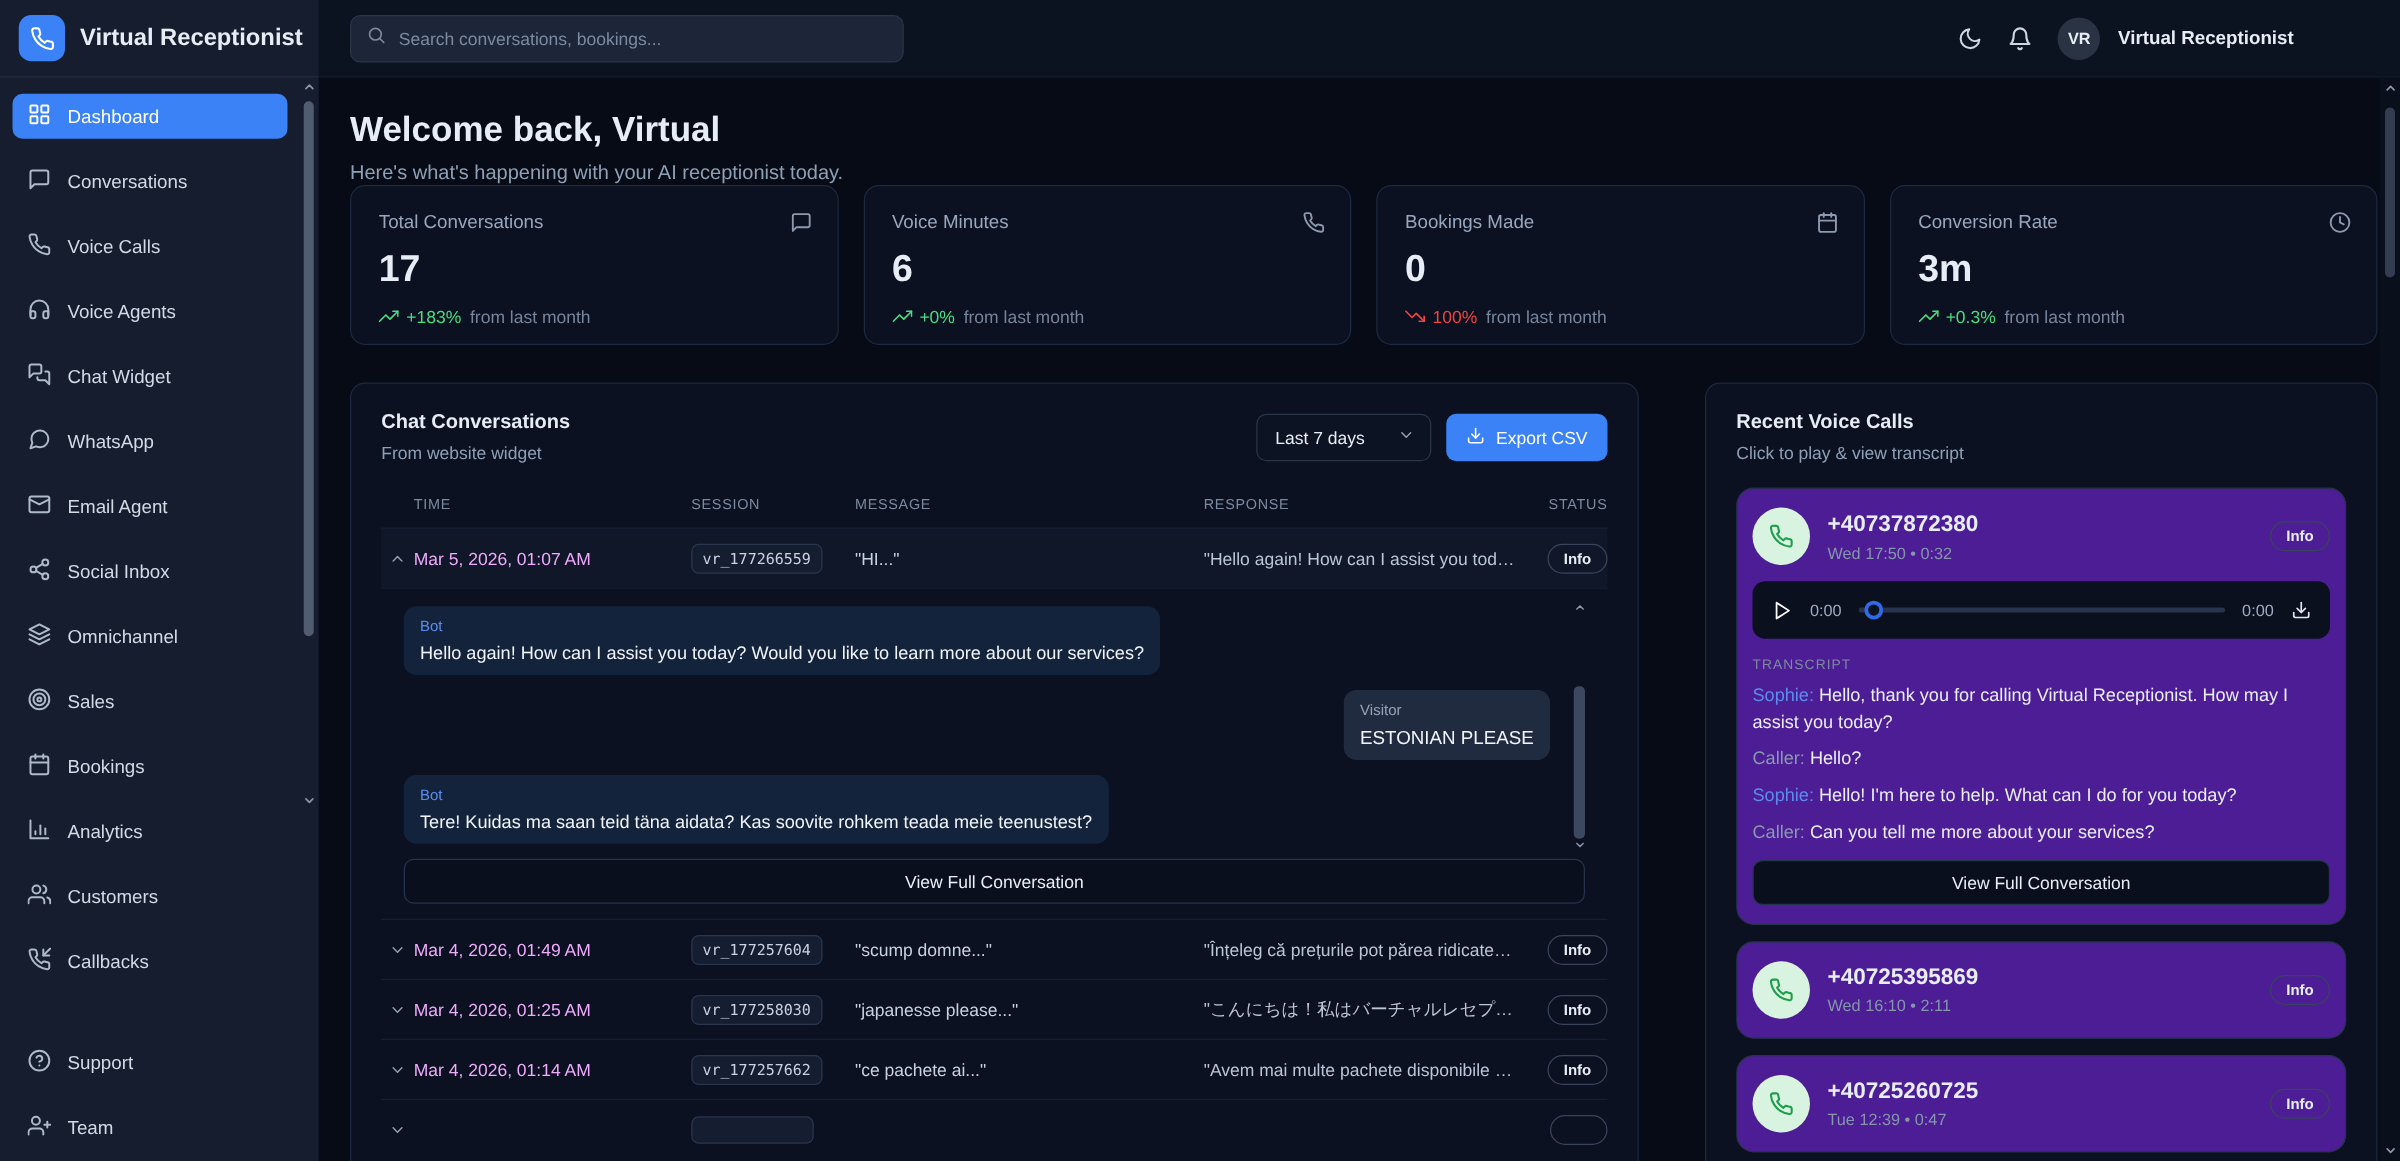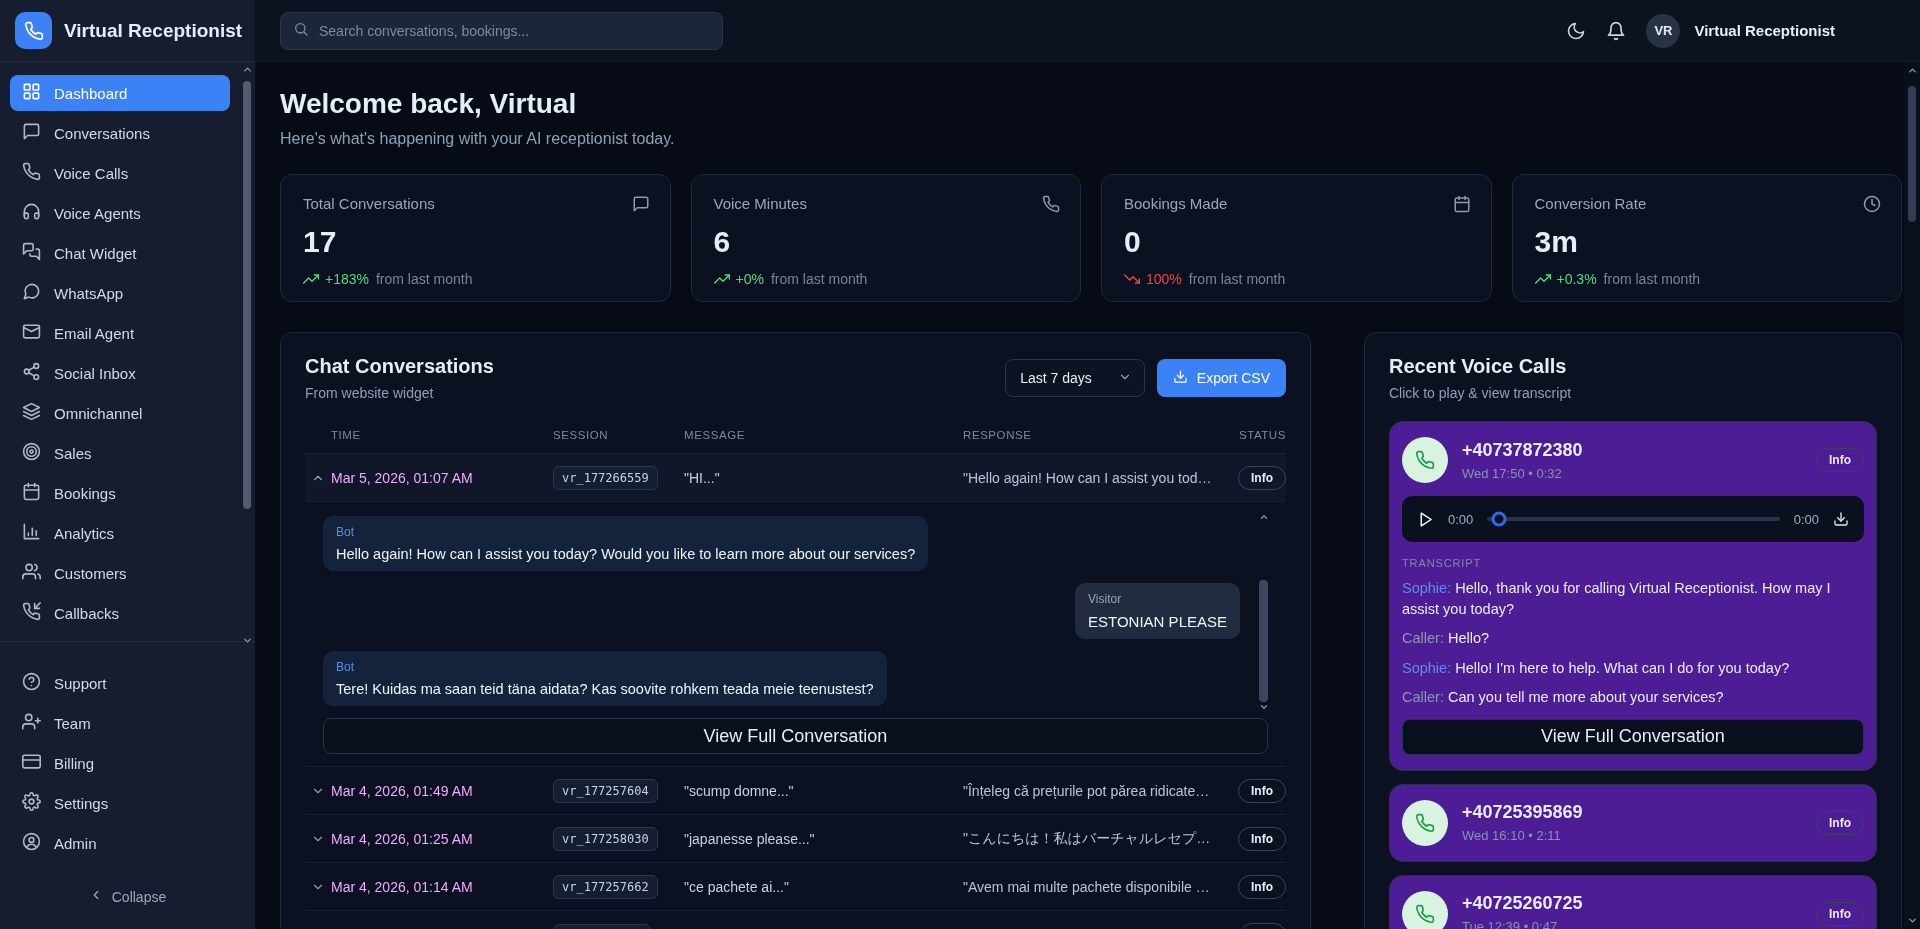--- a/index.html
+++ b/index.html
@@ -7,21 +7,21 @@
   body { background:#060B16; color:#E7EDF5; font-family:"Liberation Sans", sans-serif; }
   .app { display:flex; width:100%; height:100%; position:relative; }
   .ic { flex-shrink:0; }
 
   
   .sidebar { width:255px; background:#161D2F; display:flex; flex-direction:column; position:relative; flex-shrink:0; }
   .logo-row { height:62px; display:flex; align-items:center; gap:12px; padding:0 15px; border-bottom:1px solid rgba(255,255,255,0.07); flex-shrink:0; }
   .logo-badge { width:37px; height:37px; border-radius:10px; background:#3B82F6; display:flex; align-items:center; justify-content:center; color:#fff; flex-shrink:0; }
   .brand { font-size:19px; font-weight:bold; white-space:nowrap; }
   .nav { padding:13px 25px 2px 10px; }
-  .nav-item { display:flex; align-items:center; gap:13px; height:36px; padding:0 12px; border-radius:8px; margin-bottom:4px; color:#D2DAE6; font-size:15px; cursor:pointer; white-space:nowrap; }
+  .nav-item { display:flex; align-items:center; gap:13px; height:36px; padding:0 12px; border-radius:8px; margin-bottom:16px; color:#D2DAE6; font-size:15px; cursor:pointer; white-space:nowrap; }
   .nav-item .ic { color:#AEBACA; }
   .nav-item.active { background:#3B82F6; color:#fff; }
   .nav-item.active .ic { color:#fff; }
   .side-scrollbar { position:absolute; right:1px; top:64px; width:13px; height:582px; }
   .ss-arrow { position:absolute; left:0; right:0; color:#8A96AA; display:flex; justify-content:center; }
   .ss-up { top:0; } .ss-down { bottom:0; }
   .ss-thumb { position:absolute; top:17px; left:2px; width:8px; height:428px; background:#525C70; border-radius:4px; }
   .side-divider { height:1px; background:rgba(255,255,255,0.07); margin:4px 0 10px; }
   .collapse-row { margin-top:auto; padding:12px 0 24px; display:flex; justify-content:center; align-items:center; gap:9px; color:#9AA8BE; font-size:14px; cursor:pointer; }
 
@@ -34,33 +34,33 @@
   .topbar-right { margin-left:auto; display:flex; align-items:center; gap:20px; }
   .icon-btn { color:#CBD5E3; display:flex; cursor:pointer; background:none; border:none; }
   .avatar { width:34px; height:34px; border-radius:50%; background:#2A3344; color:#E8EDF5; font-size:13px; font-weight:bold; display:flex; align-items:center; justify-content:center; }
   .user-name { font-size:15px; font-weight:bold; margin-left:-6px; }
 
   
   .content { flex:1; padding:20px 18px 0 25px; overflow:hidden; }
   .welcome { font-size:28px; font-weight:bold; margin-top:6px; }
   .welcome-sub { margin-top:10px; color:#8EA0B6; font-size:16px; }
 
-  .stats { display:grid; grid-template-columns:repeat(4,1fr); gap:20px; margin-top:26px; }
+  .stats { display:grid; grid-template-columns:repeat(4,1fr); gap:20px; }
   .stat-card { background:#0B1120; border:1px solid #1D2940; border-radius:12px; padding:20px 22px; height:128px; position:relative; }
   .stat-label { color:#98A7BD; font-size:15px; }
   .stat-icon { position:absolute; top:20px; right:20px; color:#8C99AF; display:flex; }
   .stat-value { font-size:30px; font-weight:bold; margin-top:13px; }
   .stat-change { margin-top:12px; font-size:14px; display:flex; align-items:center; gap:7px; }
   .chg-up { color:#4ADE80; display:flex; align-items:center; gap:6px; }
   .chg-down { color:#EF4444; display:flex; align-items:flex-end; gap:6px; }
   .chg-suffix { color:#77859C; }
 
   .panels { display:grid; grid-template-columns:1031px 1fr; gap:53px; margin-top:30px; height:760px; }
   .panel { background:#0B1120; border:1px solid #1D2940; border-radius:12px; padding:22px 24px; }
-  .panel-title { font-size:20px; font-weight:bold; }
+  .panel-title { font-size:16px; font-weight:bold; }
   .panel-sub { color:#8EA0B6; font-size:14px; margin-top:7px; }
 
   
   .chat-head { display:flex; justify-content:space-between; align-items:center; }
   .chat-controls { display:flex; gap:12px; align-items:center; }
   .select { height:38px; border:1px solid #2B3548; background:#0C1322; border-radius:8px; display:flex; align-items:center; gap:26px; padding:0 12px 0 14px; font-size:14px; color:#E7EDF5; cursor:pointer; }
   .select .ic { color:#93A1B6; }
   .btn-primary { height:38px; background:#3B82F6; border-radius:8px; display:flex; align-items:center; gap:9px; padding:0 16px; font-size:14px; font-weight:500; color:#fff; border:none; cursor:pointer; font-family:inherit; }
   .tgrid { display:grid; grid-template-columns:26px 222px 131px 279px 1fr 64px; align-items:center; }
   .table-head { margin-top:28px; color:#7C8AA0; font-size:11.5px; letter-spacing:.05em; padding-bottom:12px; }
@@ -82,21 +82,21 @@
   .bubble.visitor { background:#202B3F; }
   .bubble-label { font-size:12px; margin-bottom:7px; }
   .bot .bubble-label { color:#5B8DEF; }
   .visitor .bubble-label { color:#94A3B8; }
   .bubble-text { font-size:14.5px; color:#F0F4FA; }
   .visitor .bubble-text { font-size:15px; }
   .chat-scrollbar { position:absolute; right:-2px; top:0; bottom:0; width:13px; }
   .cs-arrow { position:absolute; left:0; right:0; color:#8A96AA; display:flex; justify-content:center; }
   .cs-up { top:-4px; } .cs-down { bottom:-6px; }
   .cs-thumb { position:absolute; top:64px; left:2px; width:9px; height:122px; background:#3C4760; border-radius:4px; }
-  .view-full { display:block; width:100%; height:36px; margin-top:4px; background:#0A0F1E; border:1px solid #26334D; border-radius:8px; color:#E8EEF6; font-size:18px; cursor:pointer; font-family:inherit; }
+  .view-full { display:block; width:100%; height:36px; margin-top:4px; background:#0A0F1E; border:1px solid #26334D; border-radius:8px; color:#E8EEF6; font-size:14px; cursor:pointer; font-family:inherit; }
 
   
   .call-card { border:1px solid #273349; background:#4c1d95; border-radius:14px; padding:15px 12px; margin-top:13px; }
   .call-card.first { margin-top:20px; }
   .call-head { display:flex; align-items:center; gap:14px; }
   .phone-circle { width:46px; height:46px; border-radius:50%; background:#D8F3DF; color:#1E9E4C; display:flex; align-items:center; justify-content:center; flex-shrink:0; }
   .call-number { font-size:18px; font-weight:bold; }
   .call-meta { font-size:13px; color:#8596AD; margin-top:5px; }
   .call-head .pill { margin-left:auto; justify-self:auto; }
   .player { margin-top:13px; background:#0A101E; border-radius:10px; height:46px; display:flex; align-items:center; gap:14px; padding:0 15px; }

